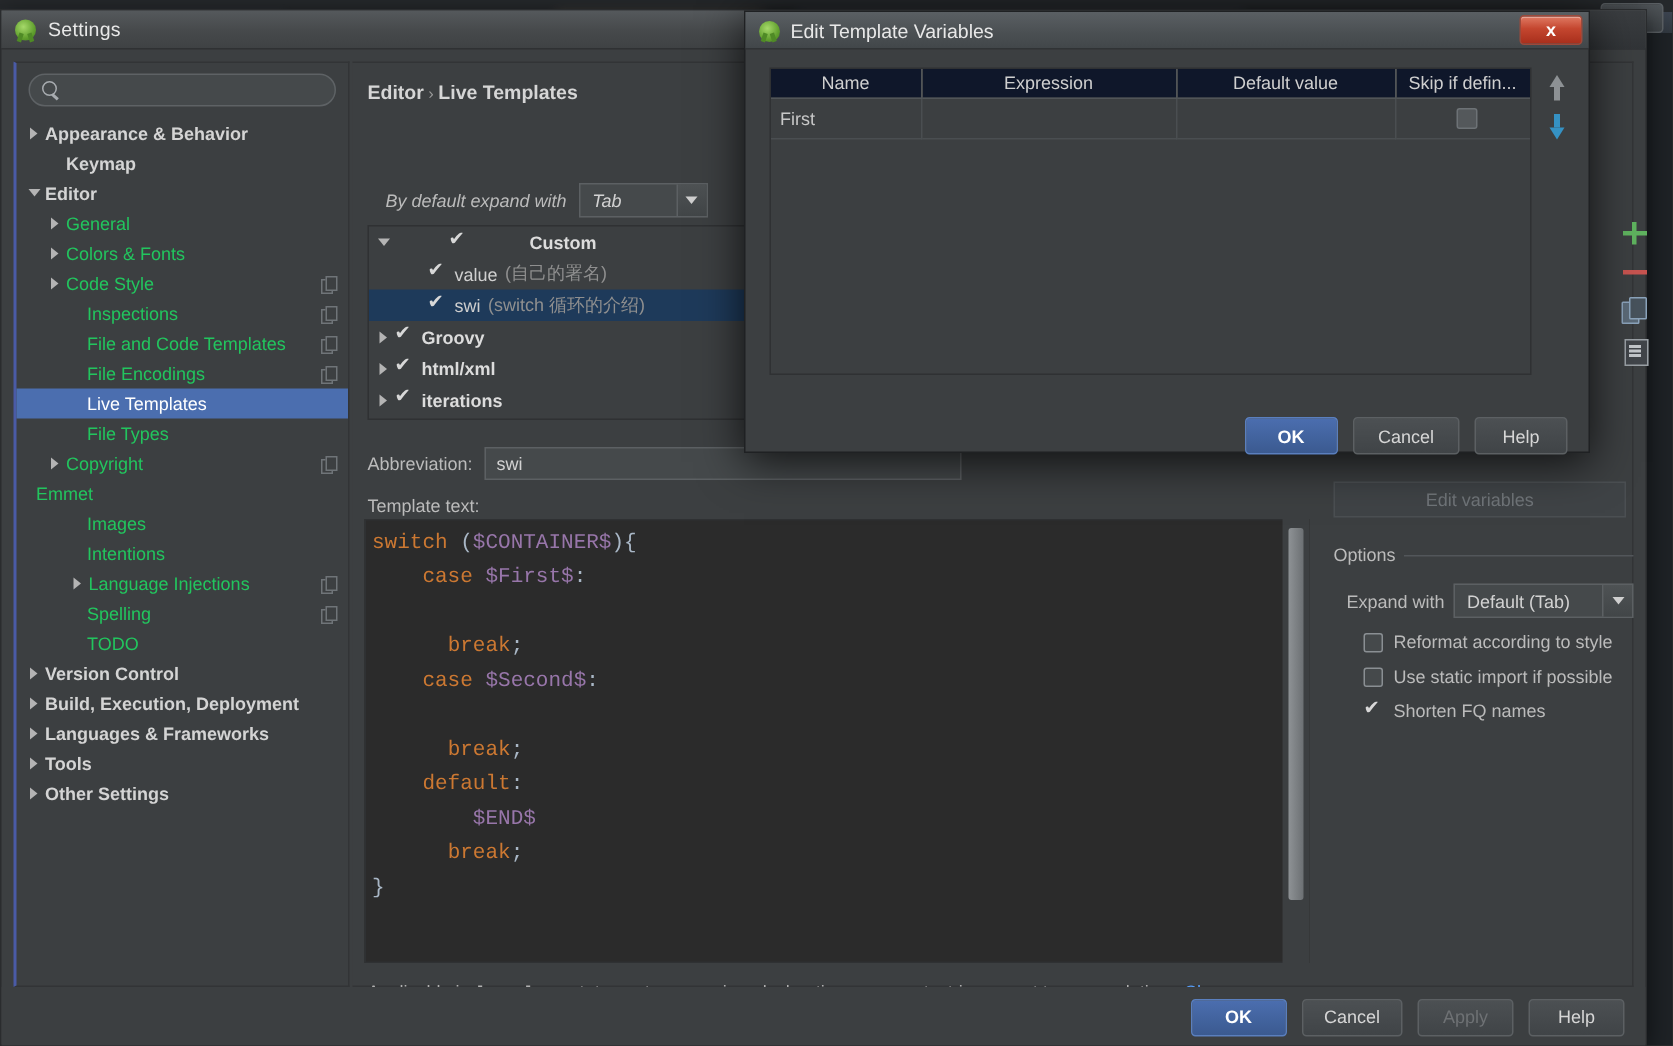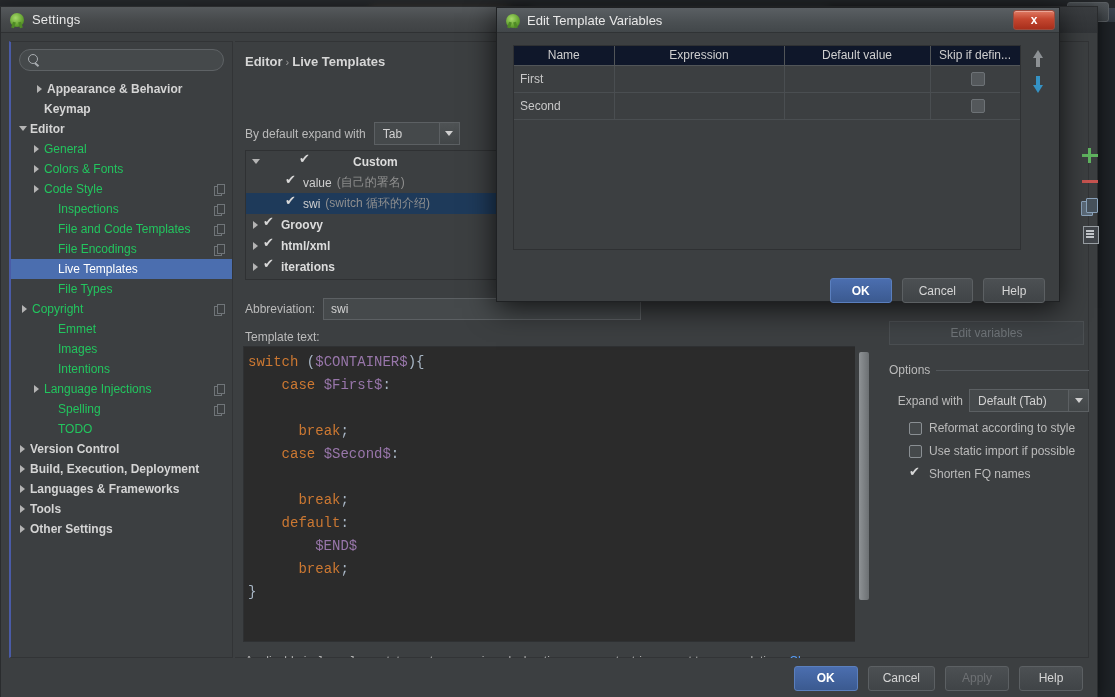--- a/index.html
+++ b/index.html
@@ -116,21 +116,21 @@
   }
 
   
   .detail-pane {
     position:absolute; left: 234px; top: 8px; width: 854px; height: 617px;
     background: #3c3f41; border: 1px solid #323436; border-left: none;
   }
   .breadcrumb { position:absolute; left: 10px; top: 12px; font-size: 13px; font-weight: bold; color: #d6d6d6; }
   .breadcrumb .sep { font-weight: normal; color: #9a9a9a; font-size: 11px; margin: 0 3px; }
 
-  .expand-row { position:absolute; left: 10px; top: 80px; display:flex; align-items:center; }
+  .expand-row { position:absolute; left: 22px; top: 80px; display:flex; align-items:center;font-style:italic; }
   .expand-row .lbl { font-size: 12px; color: #bbbbbb; margin-right: 8px; }
   .combo {
     height: 23px; min-width: 84px; border: 1px solid #5c6063; background: #45494b;
     display:flex; align-items:center; position: relative;
   }
   .combo .val { padding: 0 8px; font-size: 12px; color: #d2d2d2; flex:1; }
   .combo .arrowbtn {
     width: 20px; height: 21px; border-left: 1px solid #5c6063;
     background: linear-gradient(180deg,#4e5254,#424648);
     display:flex; align-items:center; justify-content:center;
@@ -406,21 +406,21 @@
       <div class="nav-pane">
         <div class="search-wrap">
           <div class="search-box">
             <span class="mag">
                 <span class="mag-glass"></span>
               </span>
             <input type="text" placeholder="" style="">
           </div>
         </div>
         <div class="tree" id="nav-tree">
-            <div class="tree-row bold" style="padding-left: 23px;">
+            <div class="tree-row bold" style="padding-left: 6px;">
               <span class="tw closed"></span>
               <span class="tree-label">Appearance &amp; Behavior</span>
             </div>
             <div class="tree-row bold" style="padding-left: 20px;">
               <span class="tw"></span>
               <span class="tree-label">Keymap</span>
             </div>
             <div class="tree-row bold" style="padding-left: 6px;">
               <span class="tw open"></span>
               <span class="tree-label">Editor</span>
@@ -454,38 +454,38 @@
               <span class="copy-marker"></span>
             </div>
             <div class="tree-row sel" style="padding-left: 34px;">
               <span class="tw"></span>
               <span class="tree-label">Live Templates</span>
             </div>
             <div class="tree-row" style="padding-left: 34px;">
               <span class="tw"></span>
               <span class="tree-label">File Types</span>
             </div>
-            <div class="tree-row" style="padding-left: 8px;">
+            <div class="tree-row" style="padding-left: 20px;">
               <span class="tw closed"></span>
               <span class="tree-label">Copyright</span>
               <span class="copy-marker"></span>
             </div>
+            <div class="tree-row" style="">
+              <span class="tw"></span>
+              <span class="tree-label">Emmet</span>
+            </div>
             <div class="tree-row" style="padding-left: 34px;">
               <span class="tw"></span>
-              <span class="tree-label">Emmet</span>
+              <span class="tree-label">Images</span>
             </div>
             <div class="tree-row" style="padding-left: 34px;">
               <span class="tw"></span>
-              <span class="tree-label">Images</span>
-            </div>
-            <div class="tree-row" style="padding-left: 34px;">
-              <span class="tw"></span>
               <span class="tree-label">Intentions</span>
             </div>
-            <div class="tree-row" style="padding-left: 20px;">
+            <div class="tree-row" style="padding-left: 35px;">
               <span class="tw closed"></span>
               <span class="tree-label">Language Injections</span>
               <span class="copy-marker"></span>
             </div>
             <div class="tree-row" style="padding-left: 34px;">
               <span class="tw"></span>
               <span class="tree-label">Spelling</span>
               <span class="copy-marker"></span>
             </div>
             <div class="tree-row" style="padding-left: 34px;">
@@ -676,26 +676,20 @@
                 <th>Skip if defin...</th>
               </tr>
             </thead>
           <tbody id="vt-body">
               <tr class="">
                 <td>First</td>
                 <td class="expr"></td>
                 <td></td>
                 <td class="center"><span class="tcb"></span></td>
               </tr>
-              <tr class="">
-                <td>Second</td>
-                <td class="expr"></td>
-                <td></td>
-                <td class="center"><span class="tcb"></span></td>
-              </tr>
             </tbody>
         </table>
       </div>
 
       <div class="vt-arrows">
         <div class="arr-up"></div>
         <div class="arr-dn"></div>
       </div>
 
       <div class="dlg-footer" id="dlg-footer">

